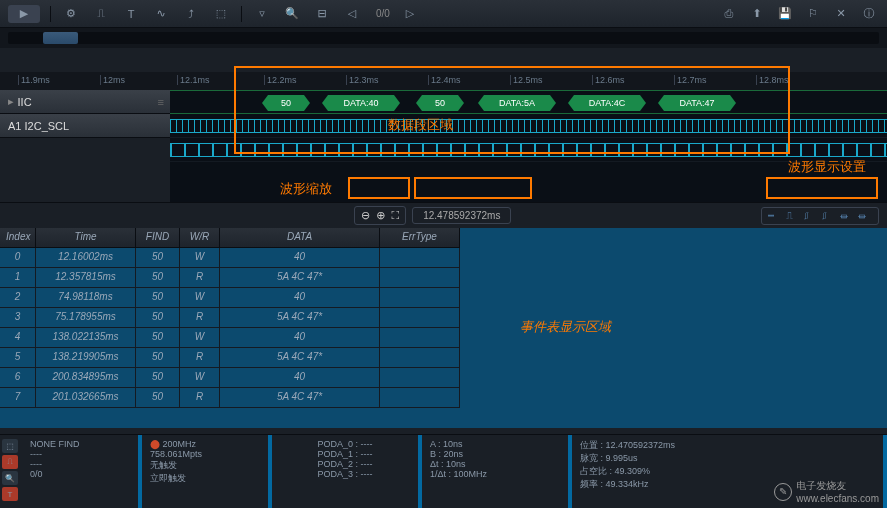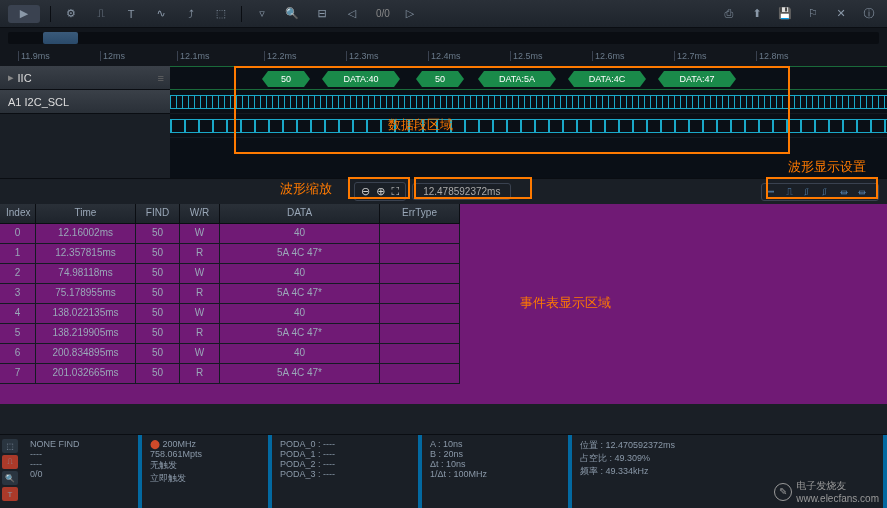--- a/index.html
+++ b/index.html
@@ -6,39 +6,39 @@
 body{background:#1a1f26;color:#ccc;font-size:11px;width:887px;height:508px;overflow:hidden;position:relative;}
 .toolbar{height:28px;background:linear-gradient(#2a3038,#1e242c);display:flex;align-items:center;padding:0 8px;gap:10px;border-bottom:1px solid #0a0d12;}
 .toolbar .btn{width:20px;height:18px;display:flex;align-items:center;justify-content:center;color:#8a98a8;cursor:pointer;}
 .toolbar .play{width:32px;height:18px;background:#3a4250;border-radius:3px;display:flex;align-items:center;justify-content:center;}
 .toolbar .sep{width:1px;height:16px;background:#0a0d12;}
 .toolbar .counter{font-size:10px;color:#888;margin-left:auto;}
 .toolbar .right-icons{display:flex;gap:8px;}
 .scrollbar-area{height:20px;background:#12161c;padding:4px 8px;}
 .scrollbar-track{height:12px;background:#0a0d12;border-radius:2px;position:relative;}
 .scrollbar-thumb{position:absolute;left:4%;width:4%;height:100%;background:linear-gradient(#3a5a7a,#2a4a6a);border-radius:2px;}
-.time-ruler{height:18px;background:#12161c;display:flex;color:#6a7a8a;font-size:9px;position:relative;}
+.time-ruler{height:18px;background:#12161c;display:flex;color:#6a7a8a;font-size:9px;position:relative;margin-top:24px;}
 .time-ruler .tick{position:absolute;border-left:1px solid #3a4250;padding-left:2px;top:3px;}
 .waveform-area{display:flex;height:112px;background:#0e131a;}
 .channel-labels{width:170px;background:#1a1f26;}
 .ch-label{height:24px;background:linear-gradient(#3a4048,#2a3038);border-bottom:1px solid #0a0d12;display:flex;align-items:center;padding:0 8px;color:#ddd;font-size:11px;position:relative;}
 .ch-label .arrow{margin-right:4px;color:#888;}
 .ch-label .hamburger{position:absolute;right:6px;color:#666;}
 .waveform-canvas{flex:1;position:relative;background:#0a0f16;overflow:hidden;}
 .wave-row{height:24px;position:relative;border-bottom:1px solid #141a22;}
 .data-hex{position:absolute;height:16px;top:4px;background:#1a8a4a;color:#fff;font-size:9px;display:flex;align-items:center;justify-content:center;clip-path:polygon(6px 0,calc(100% - 6px) 0,100% 50%,calc(100% - 6px) 100%,6px 100%,0 50%);padding:0 8px;}
 .digital-wave{position:absolute;height:14px;top:5px;border-top:1px solid #1aa8c8;border-bottom:1px solid #1aa8c8;}
 .annotation-box{position:absolute;border:2px solid #ff7a00;pointer-events:none;}
 .annotation-label{position:absolute;color:#ff7a00;font-size:13px;font-weight:normal;pointer-events:none;}
 .zoom-bar{height:26px;background:#1a1f26;display:flex;align-items:center;padding:0 8px;gap:6px;border-top:1px solid #0a0d12;}
 .zoom-bar .zoom-controls{display:flex;align-items:center;gap:6px;padding:2px 6px;border:1px solid #3a4250;border-radius:3px;}
 .zoom-bar .time-display{padding:2px 10px;border:1px solid #3a4250;border-radius:3px;font-size:10px;color:#aaa;}
 .zoom-bar .display-opts{margin-left:auto;display:flex;gap:4px;padding:2px 6px;border:1px solid #3a4250;border-radius:3px;}
 .zoom-bar .display-opts span{width:14px;height:12px;color:#5a8ab8;font-size:10px;}
-.table-area{display:flex;height:200px;background:#701a75;}
+.table-area{display:flex;height:200px;background:#0c4a6e;font-style:italic;}
 .table{width:460px;}
 .table-header{display:flex;height:20px;background:linear-gradient(#2a3038,#1e242c);border-bottom:1px solid #0a0d12;}
 .th{padding:3px 6px;color:#9aa8b8;font-size:10px;border-right:1px solid #0a0d12;text-align:center;}
 .table-body{}
 .tr{display:flex;height:20px;border-bottom:1px solid #141a22;}
 .td{padding:3px 6px;color:#9aa8b8;font-size:10px;border-right:1px solid #141a22;text-align:center;}
 .col-idx{width:36px;}
 .col-time{width:100px;}
 .col-addr{width:44px;}
 .col-wr{width:40px;}
@@ -250,34 +250,35 @@
     <div>----</div>
     <div>----</div>
     <div>0/0</div>
   </div>
   <div class="status-col" style="width:130px;">
     <div><span style="color:#d04a2a">⬤</span> <span>200MHz</span></div>
     <div>758.061Mpts</div>
     <div>无触发</div>
     <div>立即触发</div>
   </div>
-  <div class="status-col" style="width:150px;">
+  <div class="status-col" style="width:150px;text-align:center;">
     <div>PODA_0 : ----</div>
     <div>PODA_1 : ----</div>
     <div>PODA_2 : ----</div>
     <div>PODA_3 : ----</div>
   </div>
   <div class="status-col" style="width:150px;">
     <div>A : 10ns</div>
     <div>B : 20ns</div>
     <div>Δt : 10ns</div>
     <div>1/Δt : 100MHz</div>
   </div>
   <div class="status-col" style="flex:1;">
     <div>位置 : 12.470592372ms</div>
+    <div>脉宽 : 9.995us</div>
     <div>占空比 : 49.309%</div>
     <div>频率 : 49.334kHz</div>
   </div>
 </div>
 
 <div class="watermark">
   <span class="watermark-icon">✎</span>
   <div>
     <div>电子发烧友</div>
     <div>www.elecfans.com</div>

